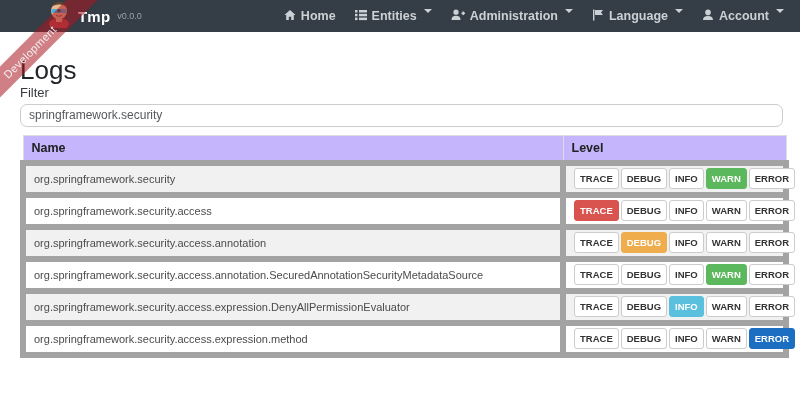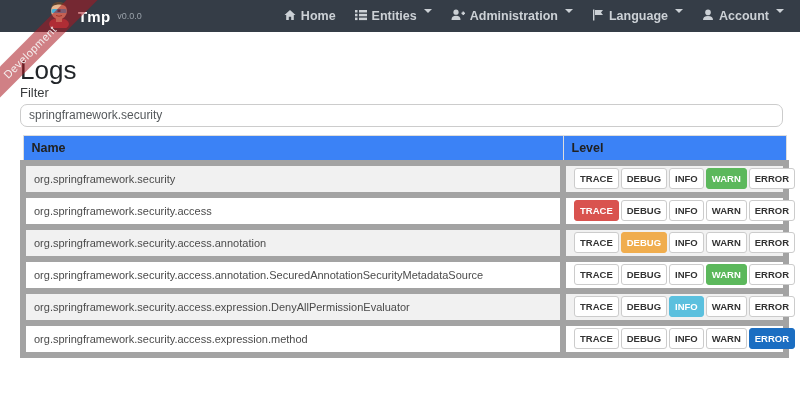--- a/index.html
+++ b/index.html
@@ -32,21 +32,21 @@
     font-weight: 500; color: #212529; }
   .page-subtitle { margin-top: 5px; font-size: 13px; color: #373a3c; }
   .filter-label { font-size: 13px; color: #373a3c; margin-bottom: 4px; }
   .filter-input { width: 100%; height: 23px; border: 1px solid #ccc; border-radius: 7px;
     padding: 2px 8px; font-size: 12px; color: #55595c; outline: none;
     font-family: inherit; background: #fff; }
 
   
   table { margin-top: 8px; width: 100%; border-collapse: collapse; table-layout: fixed; }
   th { text-align: left; font-size: 12.5px; font-weight: 700; color: #212121;
-    padding: 5px 8px; border: 1px solid #ddd; background: #3b82f6; height: 25px; }
+    padding: 5px 8px; border: 1px solid #ddd; background: #c4b5fd; height: 25px; }
   td { border: 6px solid #a3a3a3; padding: 0 8px; height: 32px; vertical-align: middle; }
   tbody tr:nth-child(odd) td { background: #f1f1f1; }
   .name-cell { font-size: 11px; color: #4b4b4b; white-space: nowrap; overflow: hidden; }
   .level-cell { white-space: nowrap; }
   .lvl-btn { display: inline-block; height: 21px; line-height: 19px; padding: 0 5px;
     margin-right: 2px; font-size: 9.5px; font-weight: 700; color: #333;
     background: #fff; border: 1px solid #ccc; border-radius: 3px; cursor: pointer;
     font-family: inherit; vertical-align: middle; }
   .lvl-btn.active { color: #fff; }
 </style>

